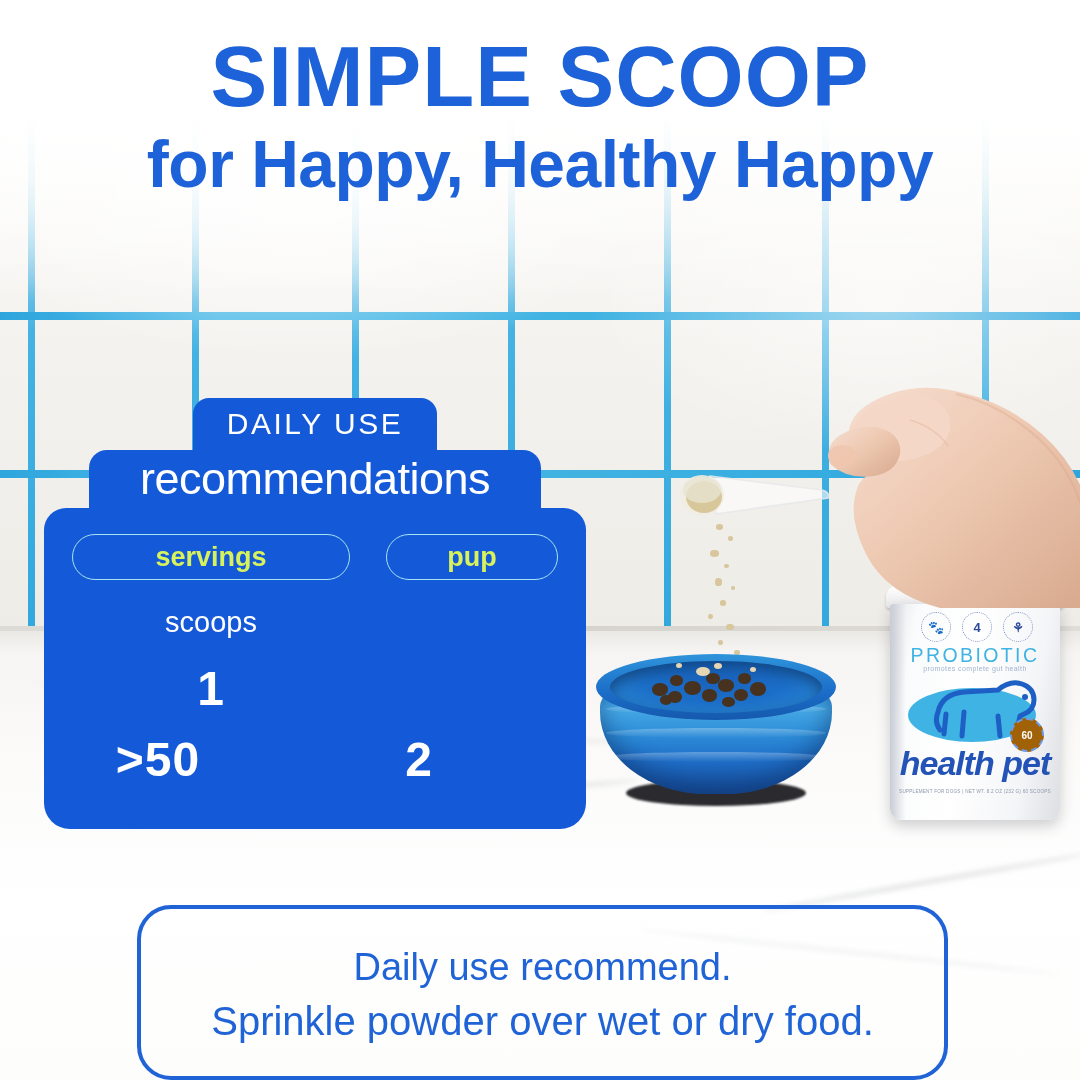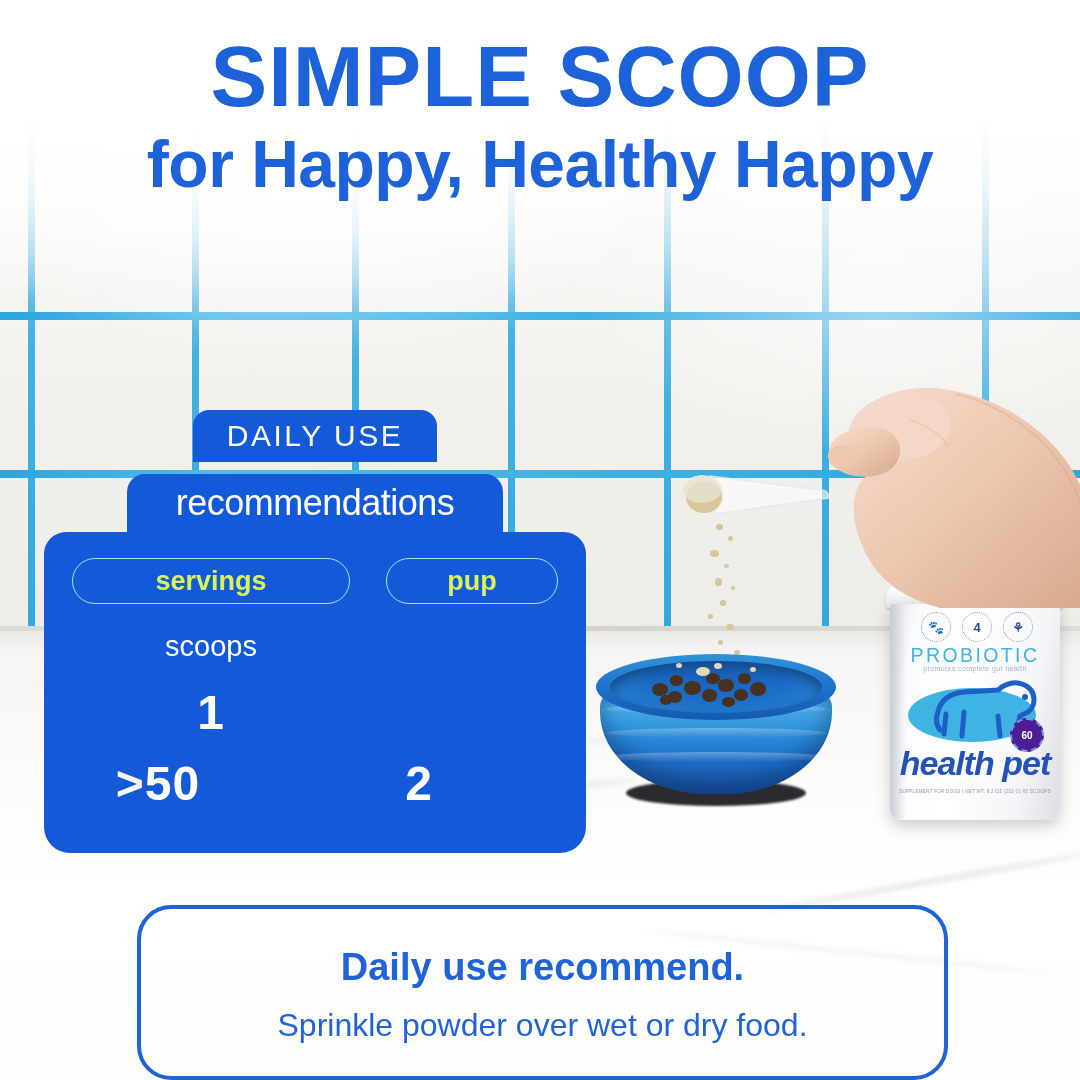--- a/index.html
+++ b/index.html
@@ -139,21 +139,21 @@
     position:absolute; left:0; top:105px; width:170px; text-align:center;
     font-size:7px; letter-spacing:.4px; color:#9fb5cf; margin-left:6px;
   }
   .tin-blob {
     position:absolute; left:24px; top:128px; width:128px; height:54px;
     background:#3fb3e3; border-radius:50%;
   }
   .tin-dog { position:absolute; left:40px; top:112px; width:122px; height:76px; }
   .tin-seal {
     position:absolute; left:126px; top:158px; width:34px; height:34px;
-    border-radius:50%; background:#4c1d95; color:#fff;
+    border-radius:50%; background:#a16207; color:#fff;
     display:flex; align-items:center; justify-content:center;
     font-size:10px; font-weight:bold; border:2px dashed #6d9ae3;
   }
   .tin-brand {
     position:absolute; left:0; top:184px; width:170px; margin-left:6px;
     text-align:center; font-size:34px; color:#2453b8; font-weight:bold;
     font-style:italic; letter-spacing:-1px;
   }
   .tin-fine {
     position:absolute; left:0; top:229px; width:170px; margin-left:6px;
@@ -176,28 +176,28 @@
     font-size:66px; font-weight:bold; color:#1d62d8; letter-spacing:-0.5px;
     line-height:1.15; margin-top:8px; white-space:nowrap;
   }
 
   
   .card { position:absolute; left:44px; top:398px; width:542px; z-index:25; }
   .card .tier {
     background:#1459d8; display:flex; align-items:center; justify-content:center;
   }
   .card .tier-top {
-    width:244px; height:52px; margin:12px auto;
+    width:244px; height:52px; margin:0 auto;
     border-radius:16px 16px 0 0;
     font-size:30px; color:#fff; letter-spacing:2.5px; font-weight:500;
   }
   .card .tier-mid {
-    width:376px; height:58px; margin:0 auto;
+    width:452px; height:58px; margin:0 auto;
     border-radius:18px 18px 0 0;
-    font-size:36px; color:#ffffff; font-weight:500; letter-spacing:-.5px;
+    font-size:45px; color:#ffffff; font-weight:500; letter-spacing:-.5px;
   }
   .card .tier-body {
     width:542px; border-radius:22px 22px 26px 26px;
     padding:26px 28px 34px; display:block;
   }
   .pill-row { display:flex; gap:36px; margin-bottom:20px; }
   .pill {
     border:1.6px solid #a9e3f2; border-radius:24px; height:46px;
     display:flex; align-items:center; justify-content:center;
     color:#d8f25c; font-size:27px; font-weight:bold;
@@ -213,22 +213,22 @@
   .tbl .unit { font-size:29px; font-weight:500; padding:6px 0 14px; }
   .tbl .val  { font-size:48px; font-weight:bold; padding:8px 0; letter-spacing:1px; }
 
   
   .note {
     position:absolute; left:137px; top:905px; width:811px; height:175px;
     border:4px solid #1f63d6; border-radius:34px;
     display:flex; flex-direction:column; align-items:center; justify-content:flex-start;
     padding-top:36px; z-index:22; background:transparent;
   }
-  .note .n1 { font-size:38px; font-weight:bold; color:#1f63d6; line-height:1.18; }
-  .note .n2 { font-size:32px; color:#1f63d6; line-height:1.22; margin-top:16px; }
+  .note .n1 { font-size:38px; font-weight:normal; color:#1f63d6; line-height:1.18; }
+  .note .n2 { font-size:40px; color:#1f63d6; line-height:1.22; margin-top:7px; }
 </style>
 </head>
 <body>
 
 <div id="stage">
 
   <div class="scene">
 
     <div class="wall"></div>
 

